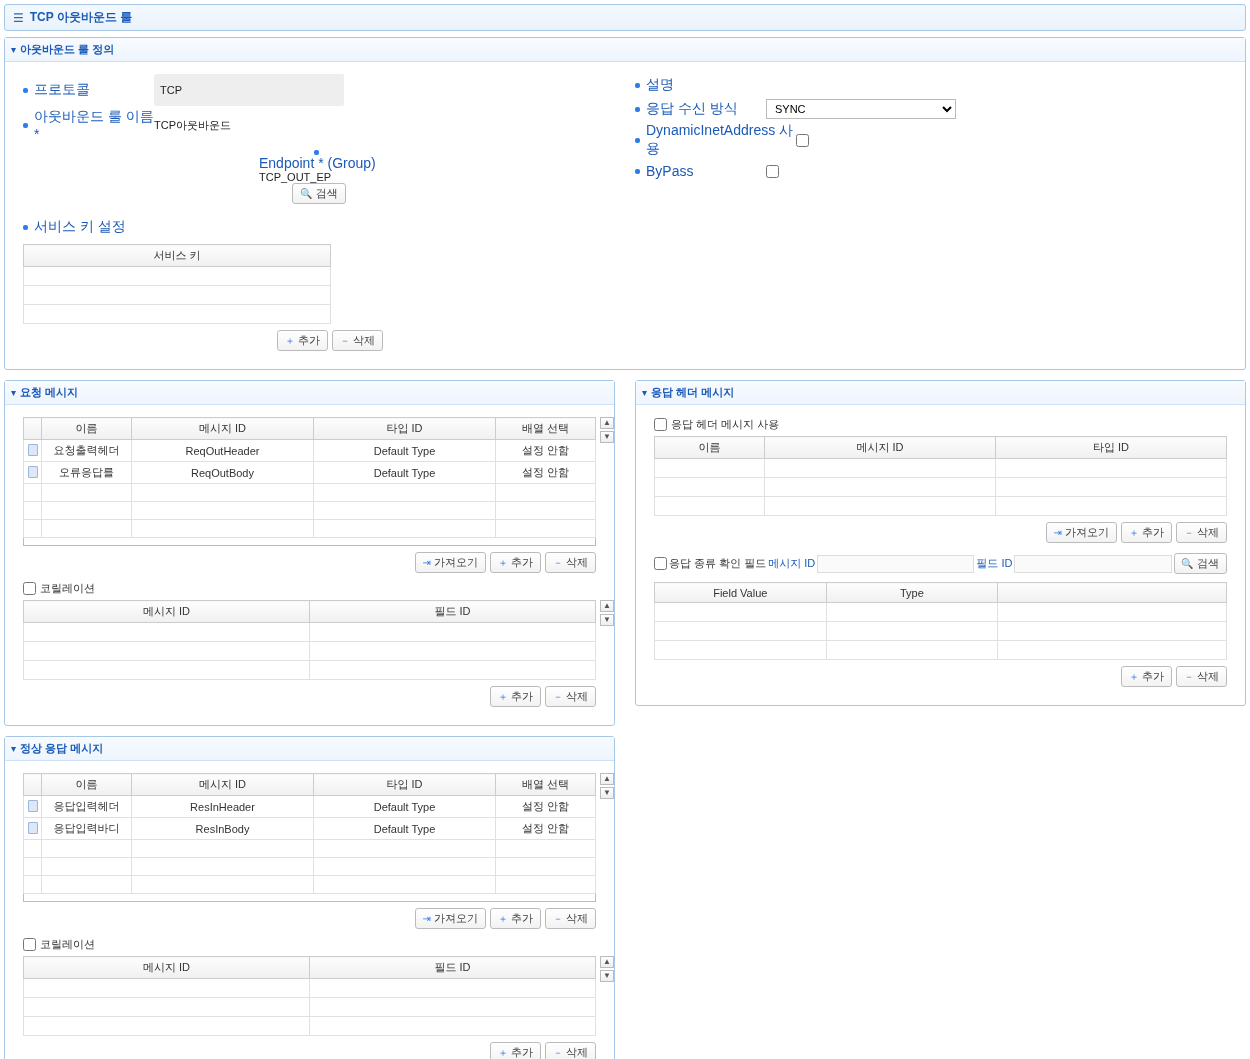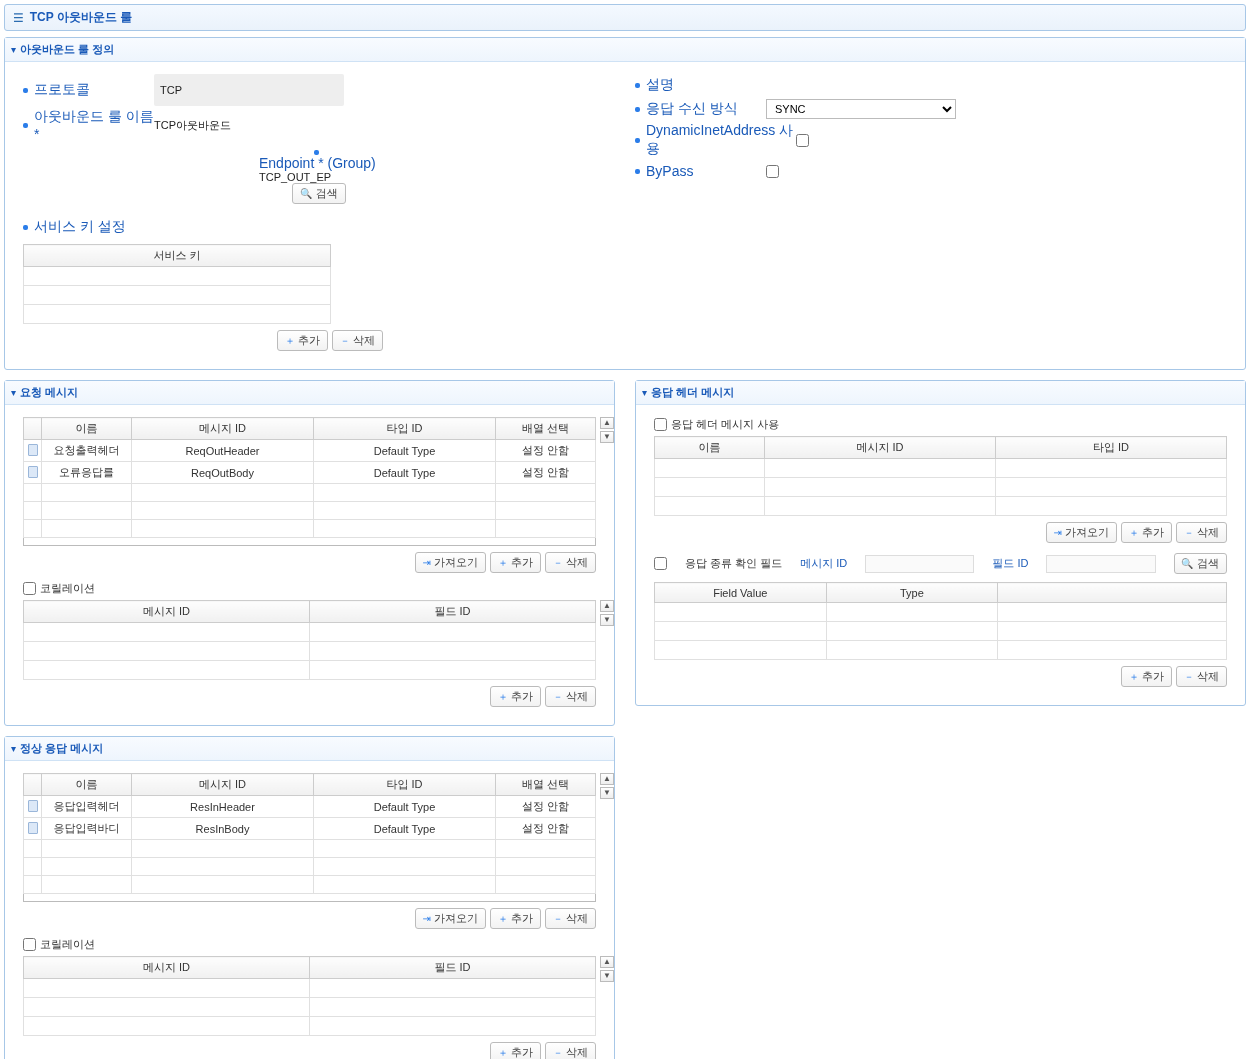--- a/index.html
+++ b/index.html
@@ -29,21 +29,21 @@
 .grid th { background: linear-gradient(#fdfdfd,#f0f0f0); border: 1px solid #ccc; padding: 3px 4px; font-weight: normal; font-size: 11px; color: #333; height: 20px; }
 .grid td { border: 1px solid #e0e0e0; padding: 3px 4px; font-size: 11px; text-align: center; height: 18px; }
 .grid td:first-child { text-align: center; }
 .grid .row-icon { width: 18px; }
 .grid-scroll { border: 1px solid #bbb; border-top: none; height: 8px; overflow-x: scroll; overflow-y: hidden; }
 .grid-scroll-inner { width: 120%; height: 1px; }
 .vstepper { position: absolute; right: -18px; top: 0; width: 14px; display: flex; flex-direction: column; gap: 2px; }
 .vstepper .sb { width: 14px; height: 12px; border: 1px solid #bbb; background: linear-gradient(#fff,#eee); font-size: 8px; line-height: 10px; text-align: center; cursor: pointer; color: #555; }
 .checkbox-line { display: flex; align-items: center; gap: 4px; margin: 8px 0 4px 0; }
 .subtext { color: #222; font-size: 11px; margin: 4px 0 8px 8px; }
-.inline-field { display: flex; align-items: center; gap: 18px; margin: 10px 0 6px 0; flex-wrap: nowrap; }
+.inline-field { display: flex; align-items: center; gap: 2px; margin: 10px 0 6px 0; flex-wrap: nowrap; }
 .inline-field .lab-link { color: #1a5ab8; font-size: 11px; white-space: nowrap; }
 .inline-input { border: 1px solid #ddd; background: #fafafa; height: 18px; width: 110px; flex: 1 1 80px; min-width: 60px; }
 .svc-wrap { margin-top: 6px; }
 .svc-grid { width: 308px; }
 .icon-doc { display:inline-block; width:10px; height:12px; background:#dce8f7; border:1px solid #9ab6d9; border-radius:1px; position:relative; }
 </style>
 </head>
 <body>
 
 <div class="page-header">

